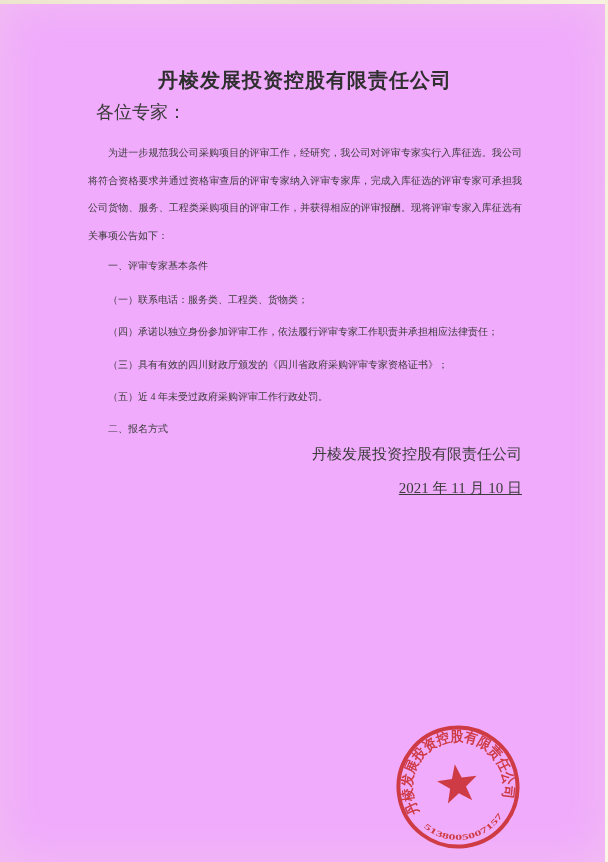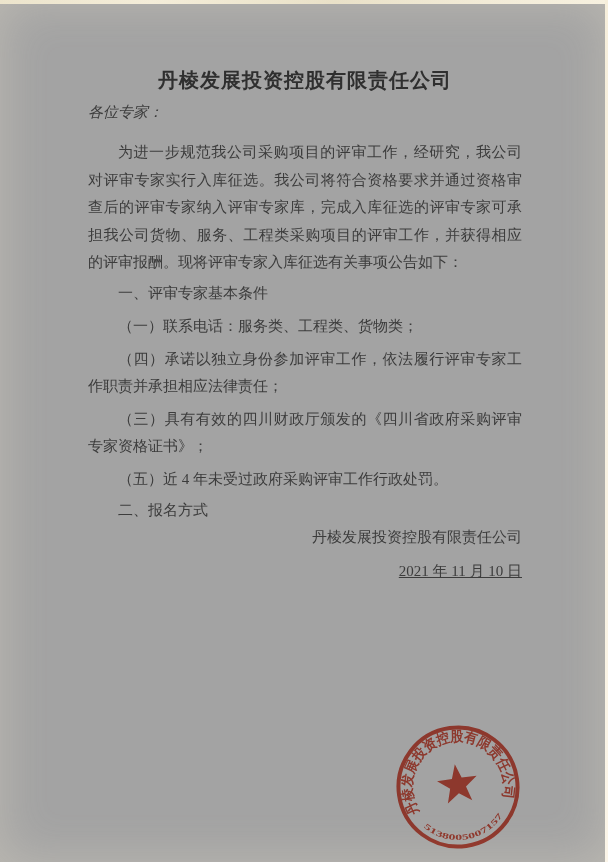--- a/index.html
+++ b/index.html
@@ -6,21 +6,21 @@
   html, body { margin: 0; padding: 0; }
   body {
     width: 608px; height: 862px;
     background: #ffffff;
     font-family: "Liberation Serif", "DejaVu Serif", serif;
     overflow: hidden;
   }
   .page {
     position: relative;
     width: 608px; height: 862px;
-    background: #a3a3a3;
+    background: #f0abfc;
     box-shadow: inset 0 0 50px rgba(248, 238, 214, 0.30);
   }
   .edge-top {
     position: absolute; top: 0; left: 0; right: 0; height: 4px;
     background: linear-gradient(90deg, #ece4cc 0%, #f4edd9 25%, #e9e1c8 55%, #f2ebd7 80%, #f7f1e0 100%);
   }
   .edge-right {
     position: absolute; top: 0; right: 0; bottom: 0; width: 3px;
     background: linear-gradient(180deg, #f6eedb, #fbf5e8);
   }
@@ -32,28 +32,27 @@
   .title {
     margin: 0 0 9px 0;
     font-size: 20px;
     line-height: 24px;
     font-weight: 600;
     text-align: center;
     color: #2f2f2f;
     letter-spacing: 1px;
   }
   .salutation {
-    margin: 9px 0 0 0;
-    font-size: 15px;
+    margin: 9px 0 0 8px;
+    font-size: 18px;
     line-height: 22px;
-    font-style: italic;
   }
   .body-text p {
     margin: 5px 0 0 0;
-    font-size: 15px;
+    font-size: 10px;
     line-height: 27.5px;
     text-indent: 2em;
     text-align: justify;
   }
   .body-text p.first { margin-top: 16px; }
   .body-text p.tight-above { margin-top: 4px; font-family: Liberation Mono, monospace; }
   .body-text p.no-gap { margin-top: 4px; }
   .body-text p.gap-above { margin-top: 6px; }
   .signoff {
     margin-top: 2px;

